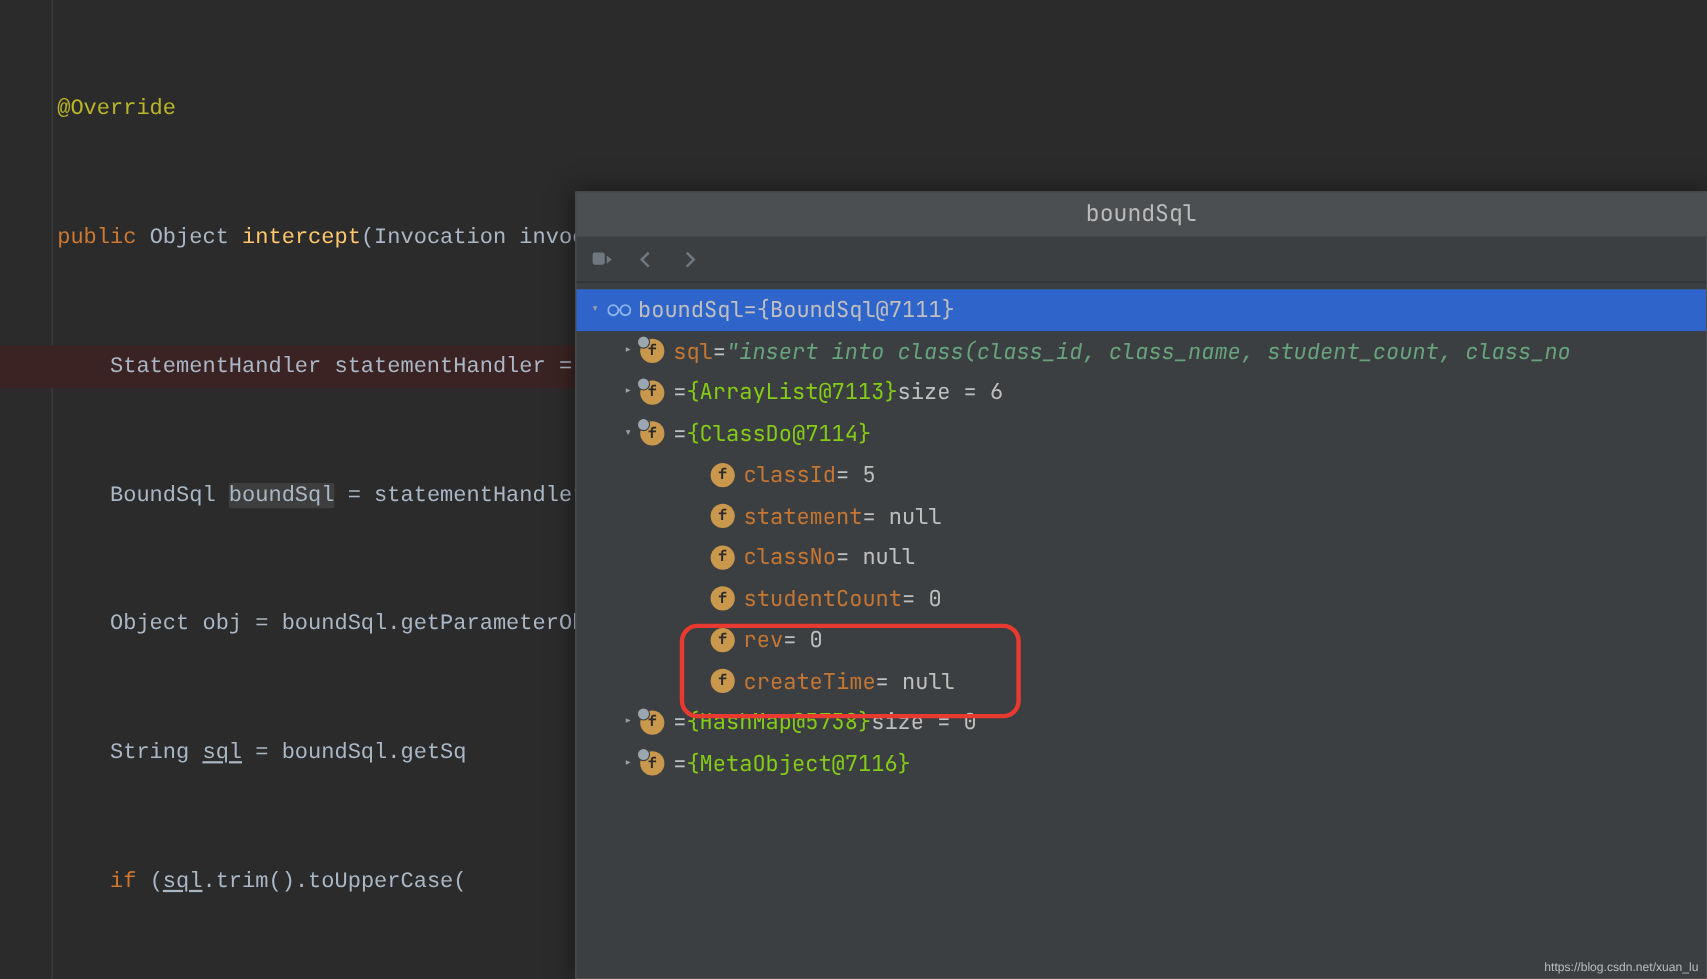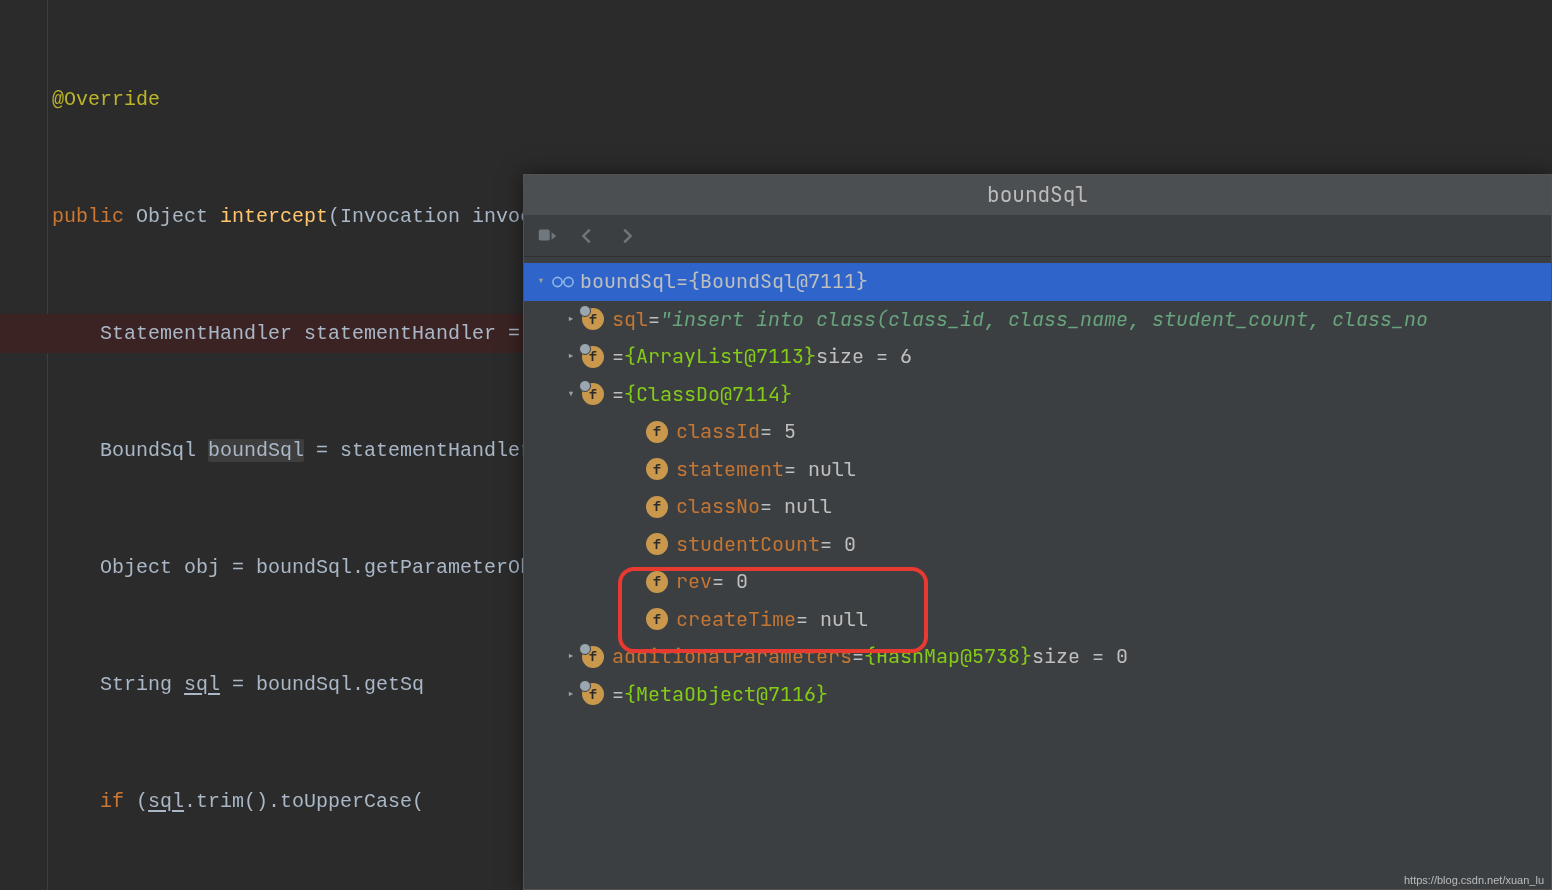--- a/index.html
+++ b/index.html
@@ -256,21 +256,20 @@
     <div class="tree-row indent2">
       <span class="arrow"></span>
       <span class="f-badge">f</span>
       <span class="var-name">createTime</span>
         <span class="var-null"> = null</span>
     </div>
 
     <div class="tree-row indent1">
       <span class="arrow">▸</span>
       <span class="f-badge lock">f</span>
-      <span class="var-name">additionalParameters</span>
         <span class="var-text"> = </span>
         <span class="var-obj">{HashMap@5738}</span>
         <span class="var-text">  size = 0</span>
     </div>
 
     <div class="tree-row indent1">
       <span class="arrow">▸</span>
       <span class="f-badge lock">f</span>
         <span class="var-text"> = </span>
         <span class="var-obj">{MetaObject@7116}</span>

